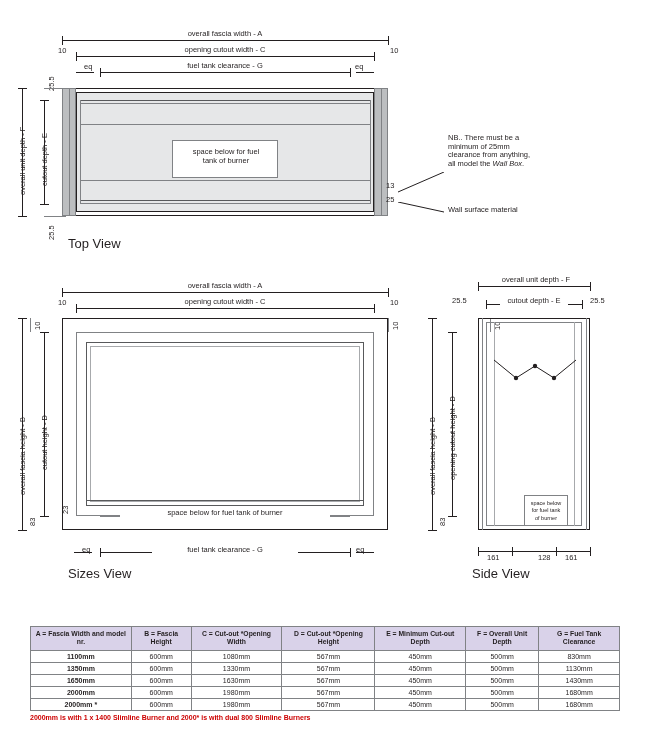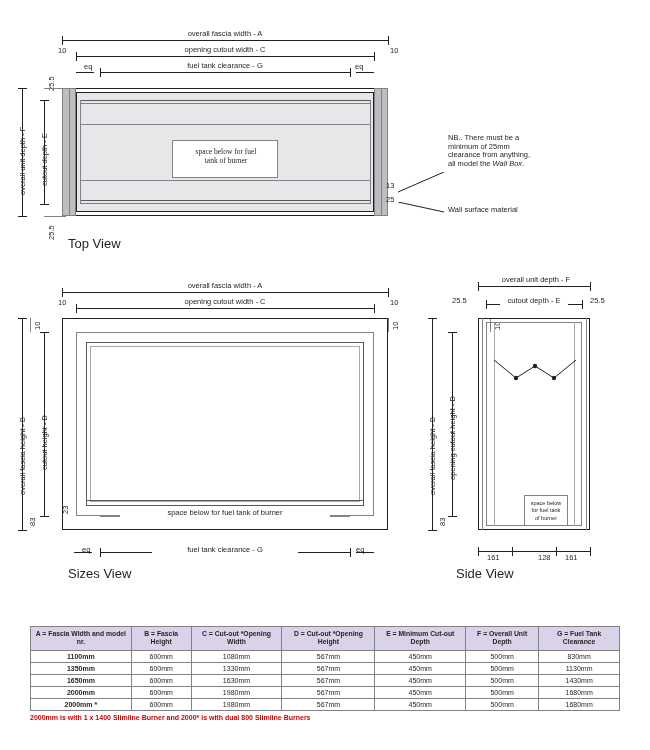--- a/index.html
+++ b/index.html
@@ -129,21 +129,21 @@
     <div class="abs hline" style="left:80px; top:203px; width:290px; background:#808285;"></div>
     <div class="abs vline" style="left:80px; top:100px; height:104px; background:#808285;"></div>
     <div class="abs vline" style="left:370px; top:100px; height:104px; background:#808285;"></div>
 
     <div class="abs box-gray fill-mid" style="left:62px; top:88px; width:14px; height:128px;"></div>
     <div class="abs box-gray fill-mid" style="left:374px; top:88px; width:14px; height:128px;"></div>
     <div class="abs vline" style="left:69px; top:88px; height:128px; background:#808285;"></div>
     <div class="abs vline" style="left:381px; top:88px; height:128px; background:#808285;"></div>
 
     <div class="abs box-gray" style="left:172px; top:140px; width:106px; height:38px; background:#ffffff;"></div>
-    <div class="abs lbl txt-center" style="left:168px; top:148px; width:116px;font-family:Liberation Serif, serif;">
+    <div class="abs lbl txt-center" style="left:168px; top:148px; width:116px;">
       <span style="white-space:pre-line;">space below for fuel
 tank of burner</span>
     </div>
 
     <div class="abs vline" style="left:22px; top:88px; height:128px;"></div>
     <div class="abs hline" style="left:18px; top:88px; width:9px;"></div>
     <div class="abs hline" style="left:18px; top:216px; width:9px;"></div>
     <div class="abs lbl rot90" style="left:19px; top:195px;">overall unit depth - F</div>
 
     <div class="abs vline" style="left:44px; top:100px; height:104px;"></div>
@@ -291,21 +291,21 @@
 
     <div class="abs hline" style="left:478px; top:551px; width:112px;"></div>
     <div class="abs vline" style="left:478px; top:547px; height:9px;"></div>
     <div class="abs vline" style="left:512px; top:547px; height:9px;"></div>
     <div class="abs vline" style="left:556px; top:547px; height:9px;"></div>
     <div class="abs vline" style="left:590px; top:547px; height:9px;"></div>
     <div class="abs lbl" style="left:487px; top:554px;">161</div>
     <div class="abs lbl" style="left:538px; top:554px;">128</div>
     <div class="abs lbl" style="left:565px; top:554px;">161</div>
 
-    <div class="abs viewname" style="left:456px; top:566px;">Side View</div>
+    <div class="abs viewname" style="left:472px; top:566px;">Side View</div>
   </div>
 
 
   <table class="sizes">
     <thead>
       <tr>
         <th>A = Fascia Width and model nr.</th>
         <th>B = Fascia Height</th>
         <th>C = Cut-out *Opening Width</th>
         <th>D = Cut-out *Opening Height</th>

